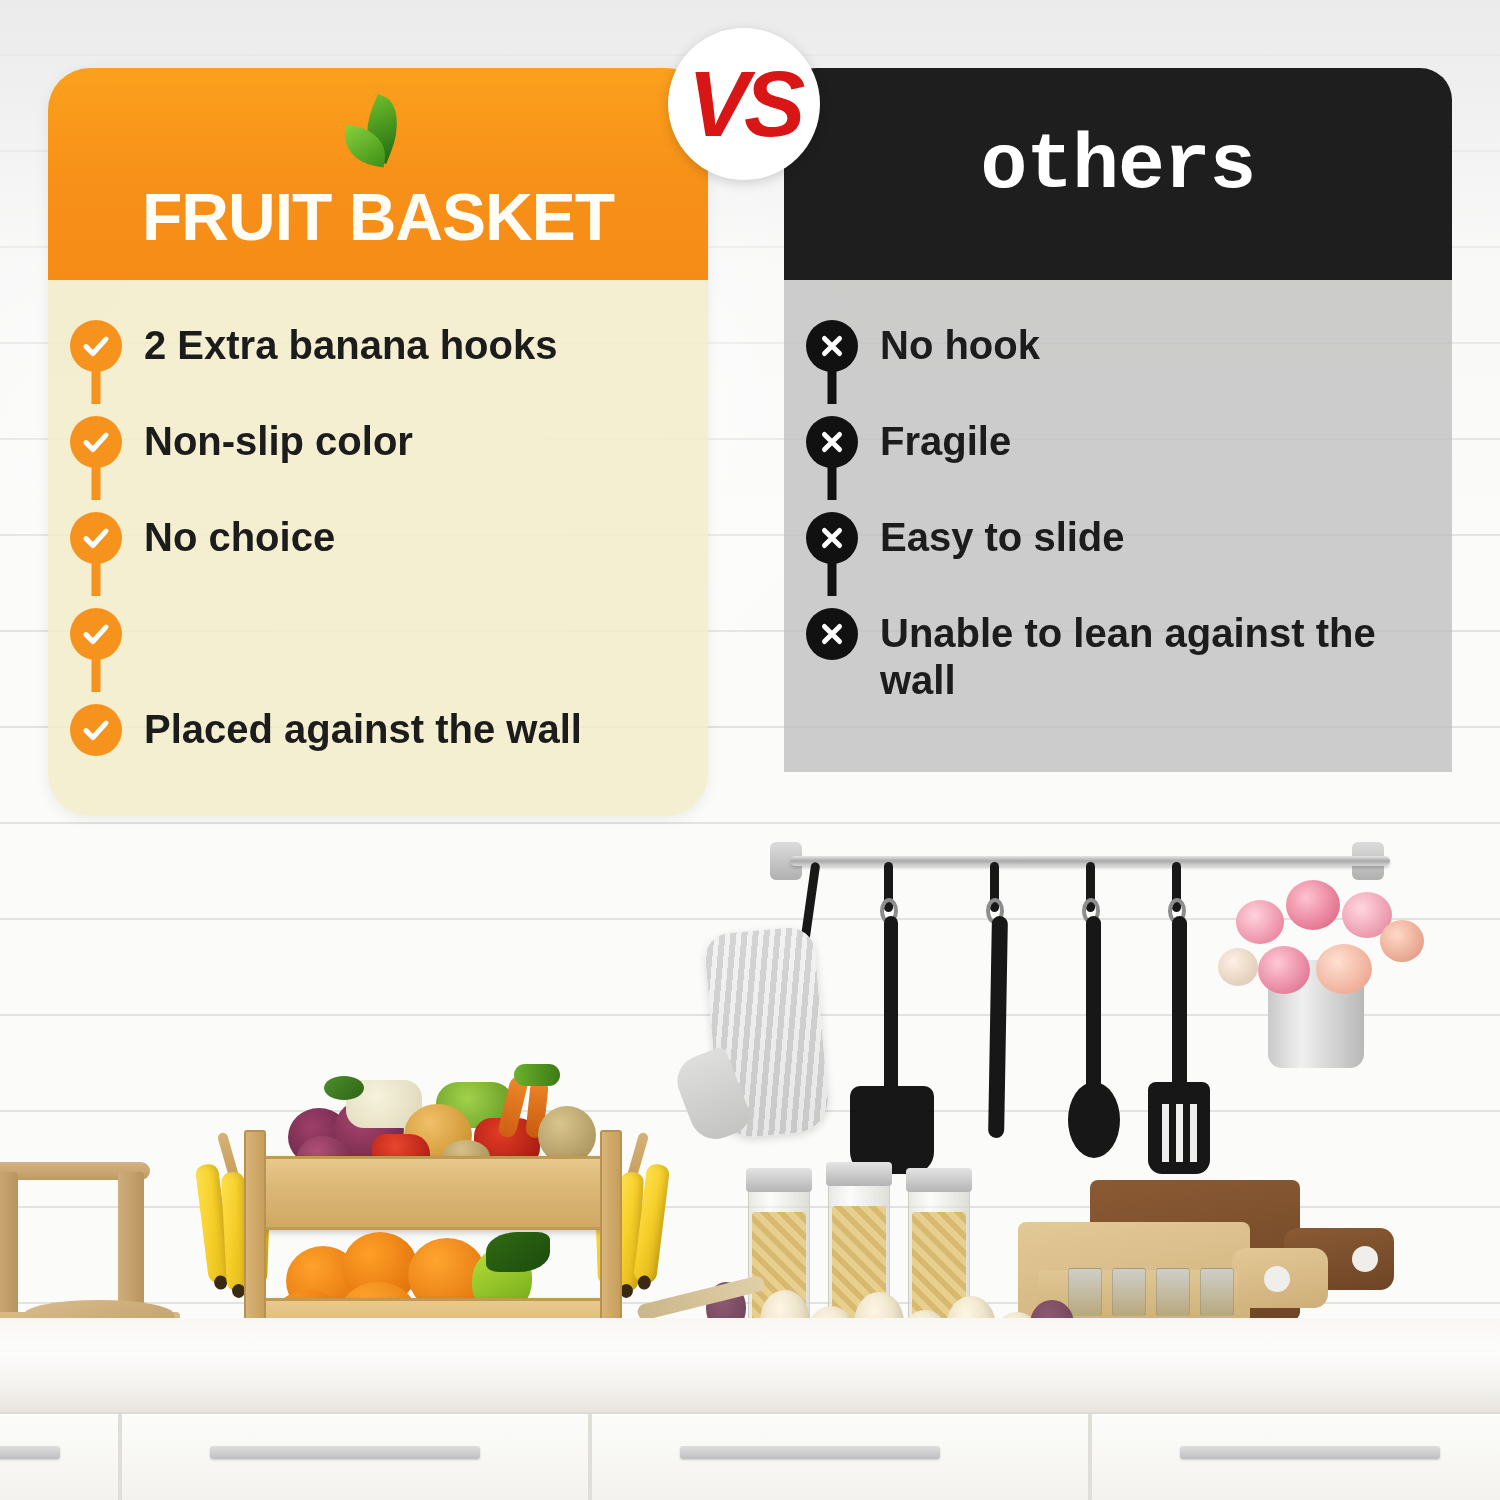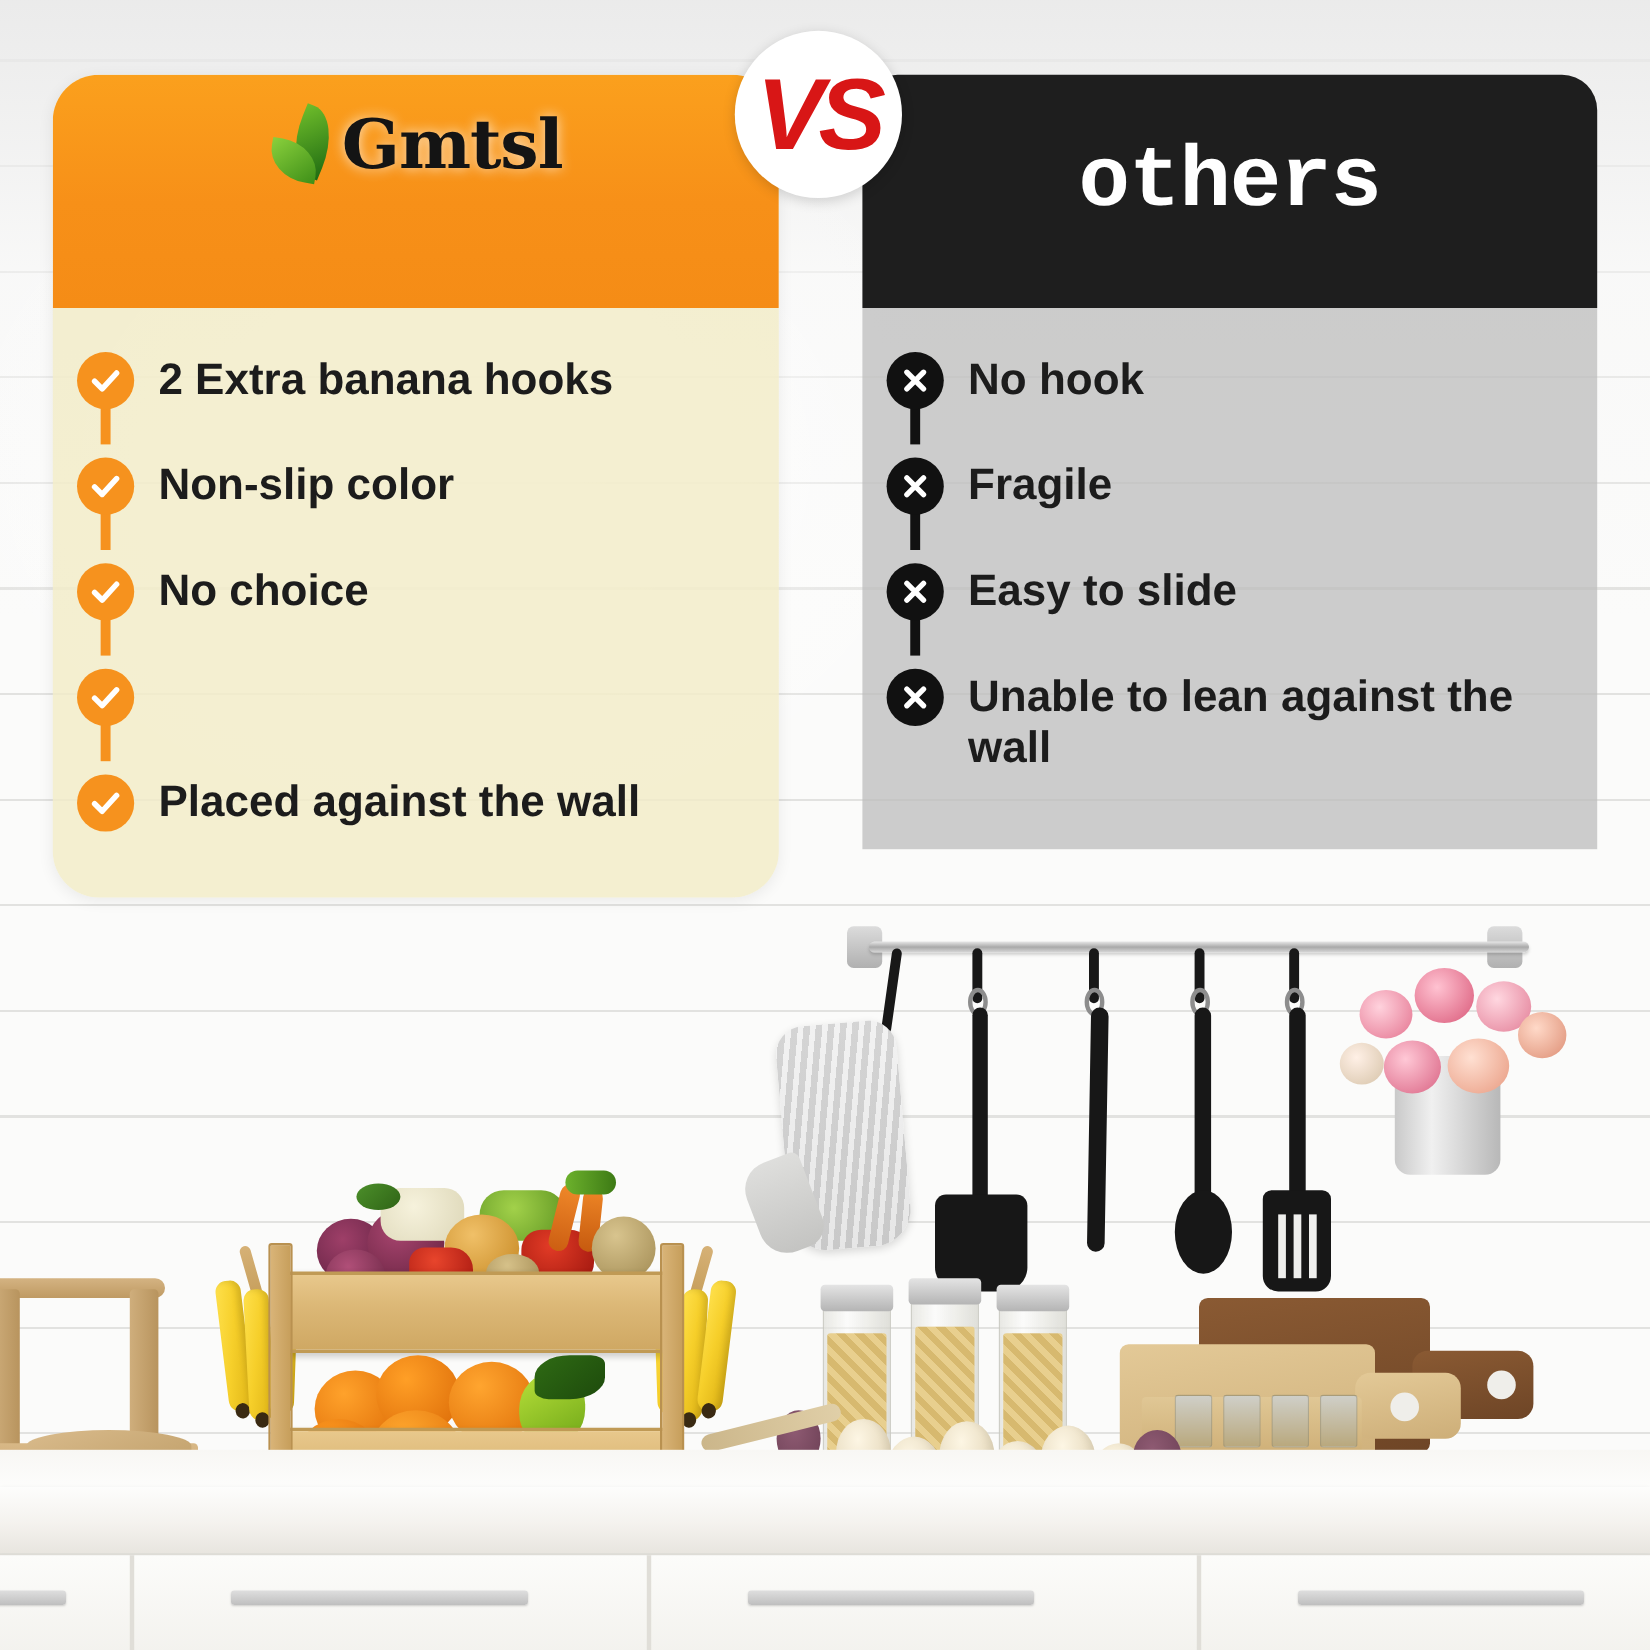--- a/index.html
+++ b/index.html
@@ -433,22 +433,22 @@
   </div>
 </div>
 
 <div class="panel-left">
   <div class="panel-left-head">
     <div class="brand">
       <div class="leaves">
         <div class="leaf a"></div>
         <div class="leaf b"></div>
       </div>
-      <div class="brand-name">Gmtsl</div>
-    </div>
+    </div>
+    <div class="panel-left-title">FRUIT BASKET</div>
   </div>
 
   <div class="list">
     <div class="item">
       <div class="marker-col">
         <div class="connector orange"></div>
         <div class="marker check">
           <svg width="30" height="30" viewBox="0 0 24 24">
               <path d="M4 12.5 L9.5 18 L20 6.5" stroke="#fff" stroke-width="4" fill="none" stroke-linecap="round" stroke-linejoin="round"></path>
             </svg>

